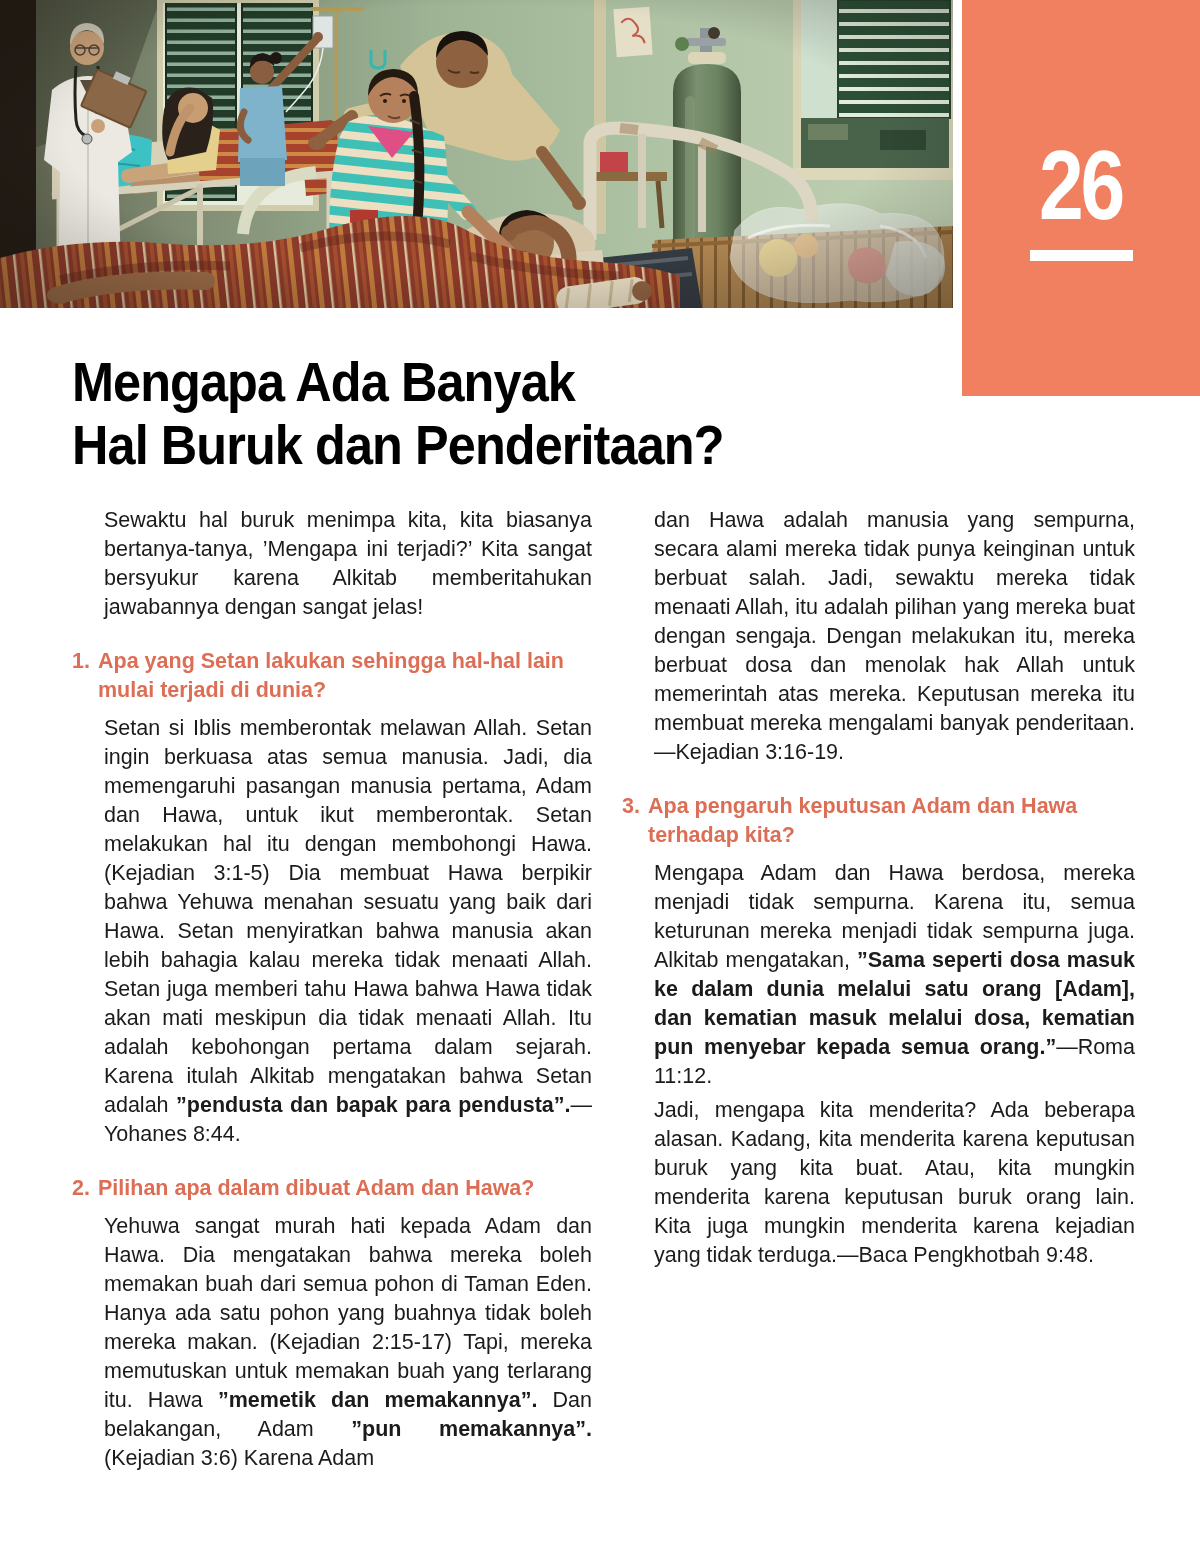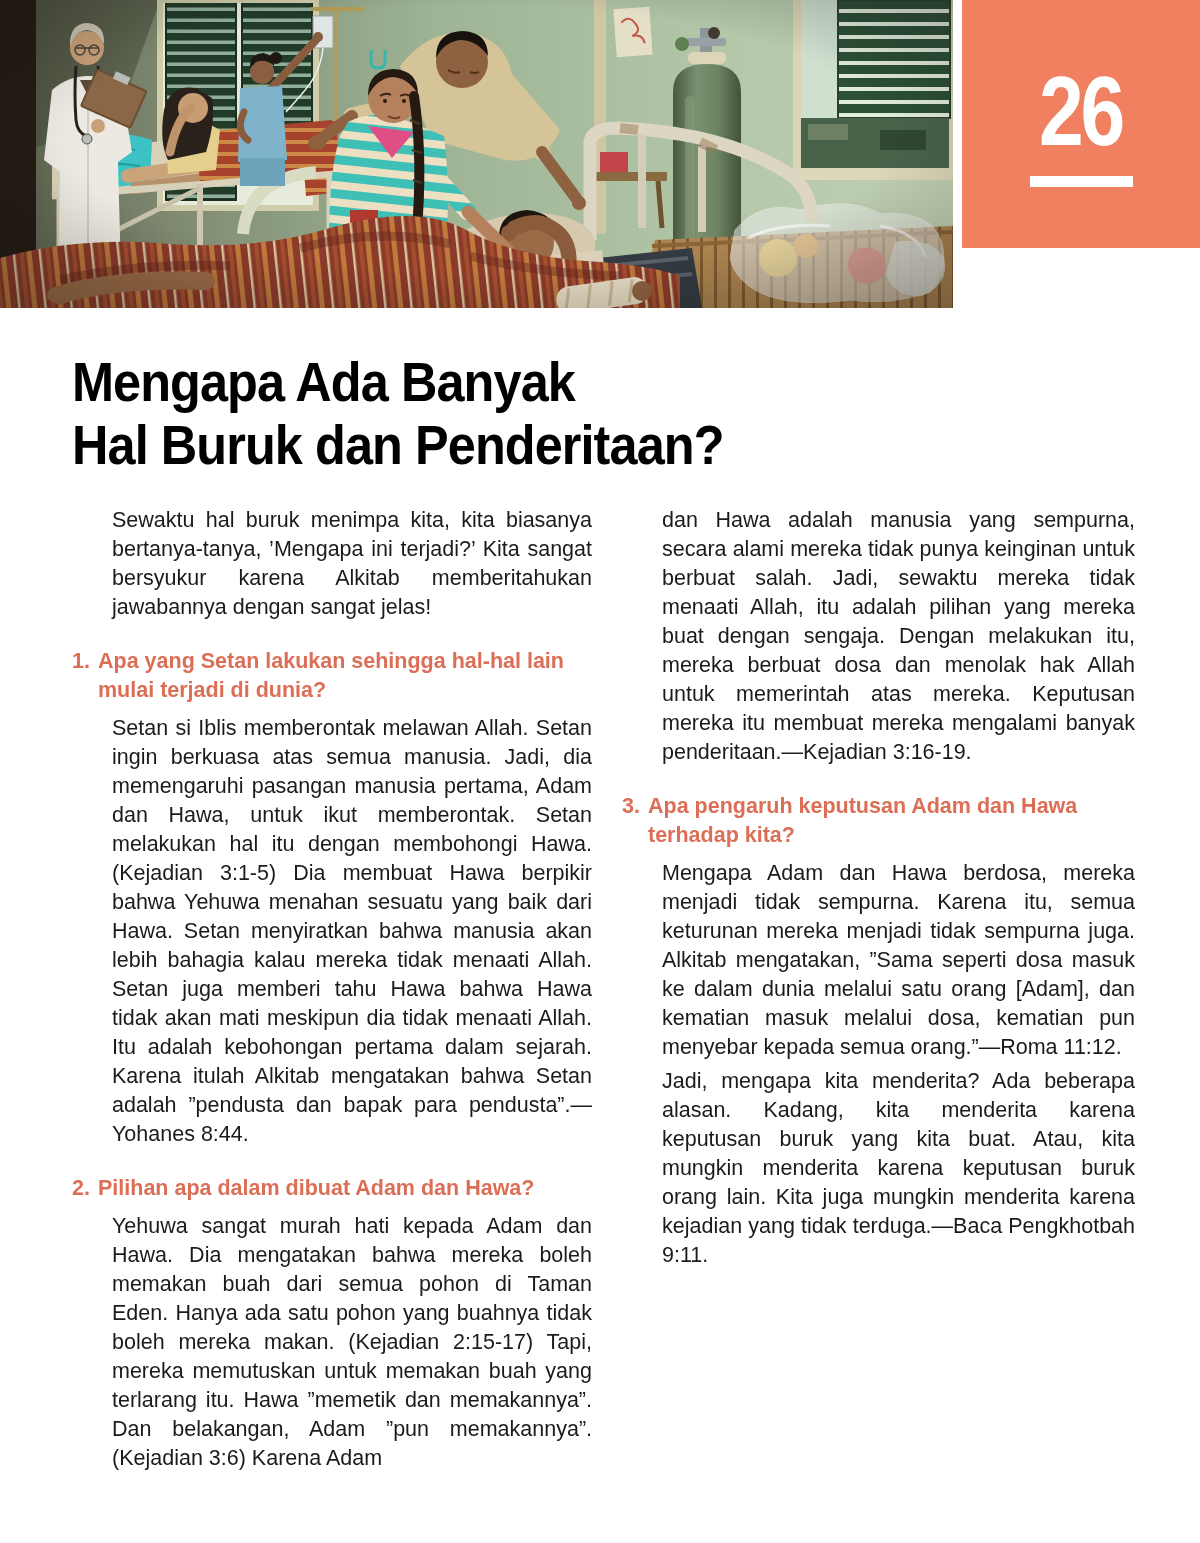--- a/index.html
+++ b/index.html
@@ -1,36 +1,36 @@
 <!DOCTYPE html>
 <html lang="id"><head>
 <meta charset="utf-8">
 <style>
   html,body{margin:0;padding:0;background:#fff;}
   body{width:1200px;font-family:"Liberation Sans",sans-serif;-webkit-font-smoothing:antialiased;}
   .page{position:relative;width:1200px;height:1543px;background:#fff;overflow:hidden;}
   .hero{position:relative;width:1200px;height:308px;}
   .photo{position:absolute;left:0;top:0;width:953px;height:308px;overflow:hidden;}
   .photo svg{display:block;}
-  .badge{position:absolute;left:962px;top:0;width:238px;height:248px;background:#F08060;
+  .badge{position:absolute;left:962px;top:0;width:238px;height:396px;background:#F08060;
          display:flex;flex-direction:column;align-items:center;justify-content:center;}
   .lesson-num{color:#fff;font-weight:700;font-size:98px;line-height:1;letter-spacing:-4px;
               transform:scaleX(.82);transform-origin:center;}
   .lesson-bar{width:103px;height:11px;background:#fff;margin-top:16px;}
   .title{margin:42px 0 0 72px;font-size:56px;line-height:63px;font-weight:700;color:#000;
          letter-spacing:-1px;transform:scaleX(.9);transform-origin:0 0;white-space:nowrap;}
   .columns{display:flex;gap:30px;margin:30px 0 0 72px;}
   .col-left{width:520px;}
   .col-right{width:513px;}
-  .columns p{margin:0 0 0 40px;font-size:21.5px;line-height:29px;text-align:justify;color:#1b1b1b;}
+  .columns p{margin:0 0 0 32px;font-size:21.5px;line-height:29px;text-align:justify;color:#1b1b1b;}
   .columns p + p{margin-top:5px;}
   .question{display:flex;color:#DD6E56;font-weight:700;font-size:21.5px;line-height:29px;margin:25px 0 9px 0;}
   .qnum{flex:0 0 26px;}
   .qtext{flex:1;}
-  b{font-weight:400;}
+  b{font-weight:700;}
 </style>
 </head>
 <body>
 
 <div class="page">
 
   <header class="hero">
     <div class="photo">
       <svg viewBox="0 0 953 308" width="953" height="308" xmlns="http://www.w3.org/2000/svg">
         <defs>
@@ -304,17 +304,17 @@
     </div>
 
     <div class="col-right">
       <p>dan Hawa adalah manusia yang sempurna, secara alami mereka tidak punya keinginan untuk berbuat salah. Jadi, sewaktu mereka tidak menaati Allah, itu adalah pilihan yang mereka buat dengan sengaja. Dengan melakukan itu, mereka berbuat dosa dan menolak hak Allah untuk memerintah atas mereka. Keputusan mereka itu membuat mereka mengalami banyak penderitaan.—Kejadian 3:16-19.</p>
 
       <div class="question">
         <span class="qnum">3.</span>
         <span class="qtext">Apa pengaruh keputusan Adam dan Hawa terhadap kita?</span>
       </div>
       <p><span>Mengapa Adam dan Hawa berdosa, mereka menjadi tidak sempurna. Karena itu, semua keturunan mereka menjadi tidak sempurna juga. Alkitab mengatakan, </span><b>”Sama seperti dosa masuk ke dalam dunia melalui satu orang [Adam], dan kematian masuk melalui dosa, kematian pun menyebar kepada semua orang.”</b><span>—Roma 11:12.</span></p>
-      <p>Jadi, mengapa kita menderita? Ada beberapa alasan. Kadang, kita menderita karena keputusan buruk yang kita buat. Atau, kita mungkin menderita karena keputusan buruk orang lain. Kita juga mungkin menderita karena kejadian yang tidak terduga.—Baca Pengkhotbah 9:11.</p>
+      <p>Jadi, mengapa kita menderita? Ada beberapa alasan. Kadang, kita menderita karena keputusan buruk yang kita buat. Atau, kita mungkin menderita karena keputusan buruk orang lain. Kita juga mungkin menderita karena kejadian yang tidak terduga.—Baca Pengkhotbah 9:48.</p>
     </div>
 
   </div>
 </div>
 
 </body></html>

